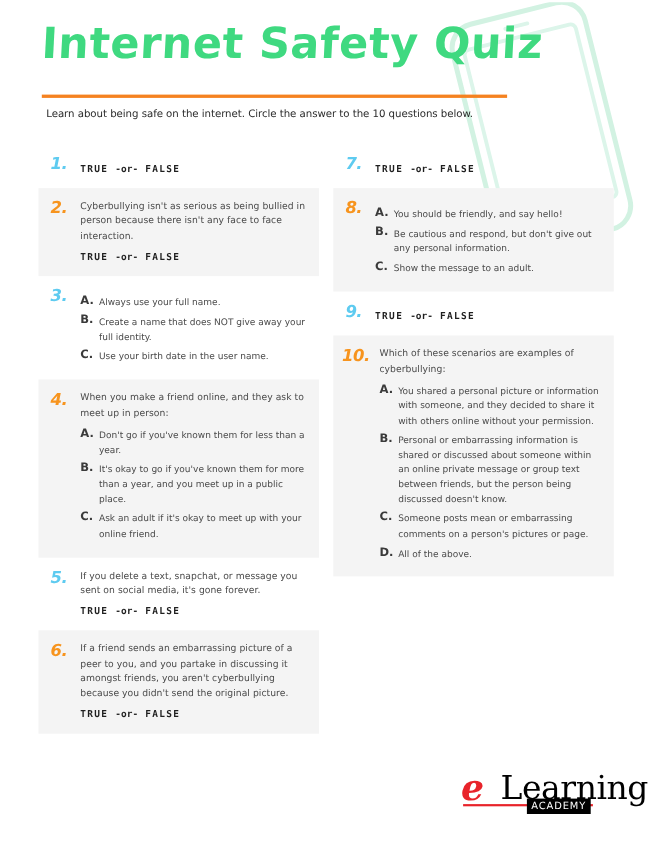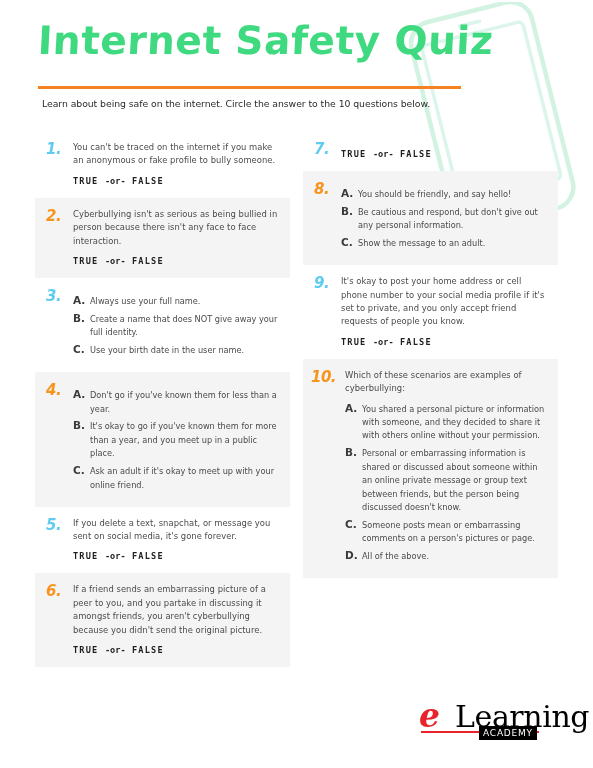--- a/index.html
+++ b/index.html
@@ -233,21 +233,20 @@
     <div id="quiz-title">Internet Safety Quiz</div>
     <div id="title-rule"></div>
     <div id="subtitle">Learn about being safe on the internet. Circle the answer to the 10 questions below.</div>
   </div>
 
   <div class="column" id="col-left">
       <div class="qblock">
         <div class="qrow">
           <div class="qnum blue">1.</div>
           <div class="qbody">
-            <div class="qtext">You can't be traced on the internet if you make an anonymous or fake profile to bully someone.</div>
             <div class="tf"><span>TRUE</span> <span class="or">-or-</span> <span>FALSE</span></div>
           </div>
         </div>
       </div>
       <div class="qblock shaded">
         <div class="qrow">
           <div class="qnum orange">2.</div>
           <div class="qbody">
             <div class="qtext">Cyberbullying isn't as serious as being bullied in person because there isn't any face to face interaction.</div>
             <div class="tf"><span>TRUE</span> <span class="or">-or-</span> <span>FALSE</span></div>
@@ -272,20 +271,21 @@
                 <span class="anstext">Use your birth date in the user name.</span>
               </div>
             </div>
           </div>
         </div>
       </div>
       <div class="qblock shaded">
         <div class="qrow">
           <div class="qnum orange">4.</div>
           <div class="qbody">
+            <div class="qtext">When you make a friend online, and they ask to meet up in person:</div>
             <div class="answers">
               <div class="answer">
                 <span class="ansletter">A.</span>
                 <span class="anstext">Don't go if you've known them for less than a year.</span>
               </div>
               <div class="answer">
                 <span class="ansletter">B.</span>
                 <span class="anstext">It's okay to go if you've known them for more than a year, and you meet up in a public place.</span>
               </div>
               <div class="answer">
@@ -343,21 +343,20 @@
                 <span class="anstext">Show the message to an adult.</span>
               </div>
             </div>
           </div>
         </div>
       </div>
       <div class="qblock">
         <div class="qrow">
           <div class="qnum blue">9.</div>
           <div class="qbody">
-            <div class="qtext">It's okay to post your home address or cell phone number to your social media profile if it's set to private, and you only accept friend requests of people you know.</div>
             <div class="tf"><span>TRUE</span> <span class="or">-or-</span> <span>FALSE</span></div>
           </div>
         </div>
       </div>
       <div class="qblock shaded">
         <div class="qrow">
           <div class="qnum orange wide">10.</div>
           <div class="qbody">
             <div class="qtext">Which of these scenarios are examples of cyberbullying:</div>
             <div class="answers">

